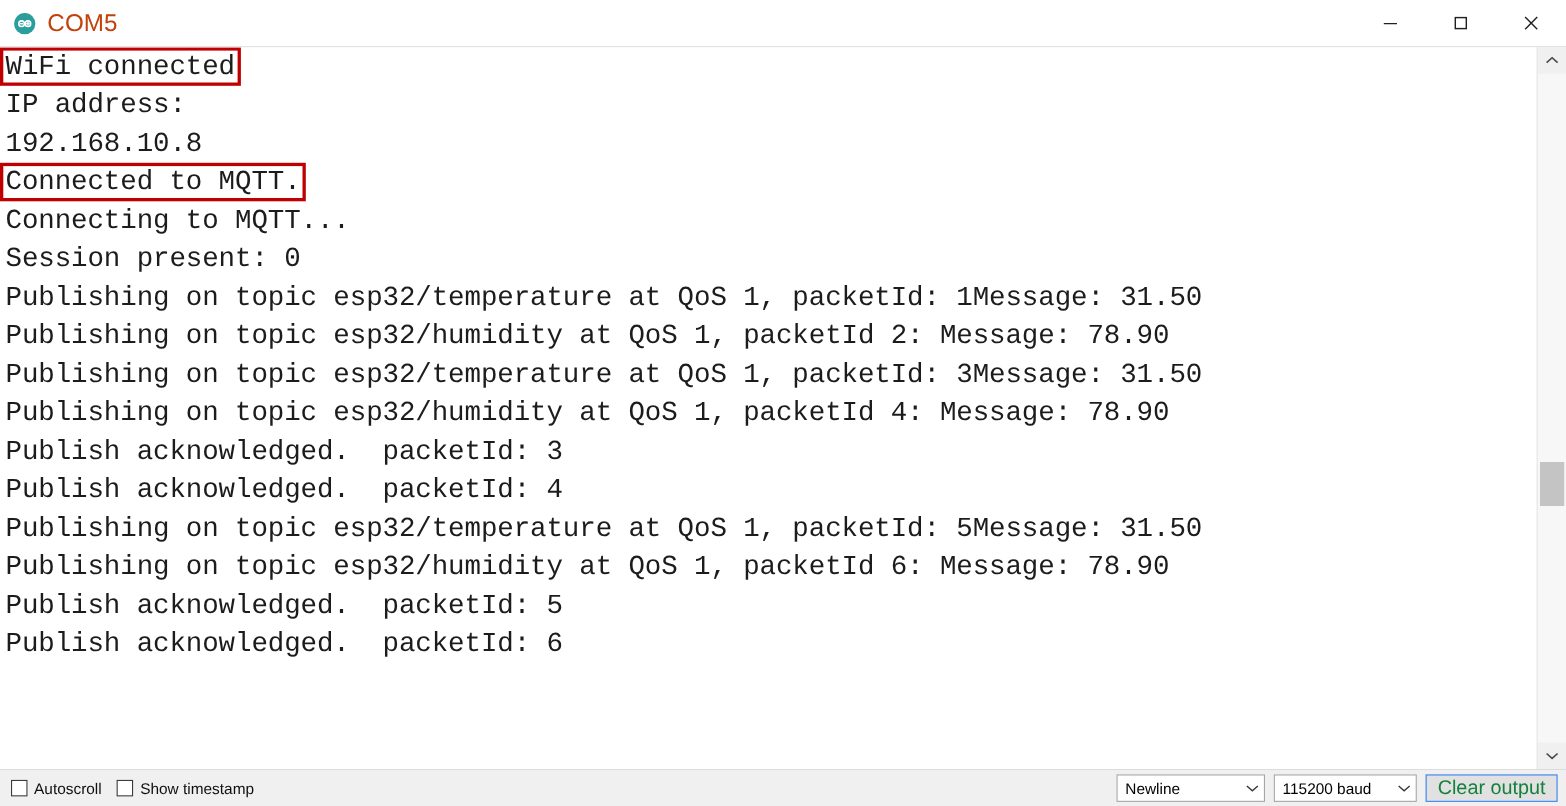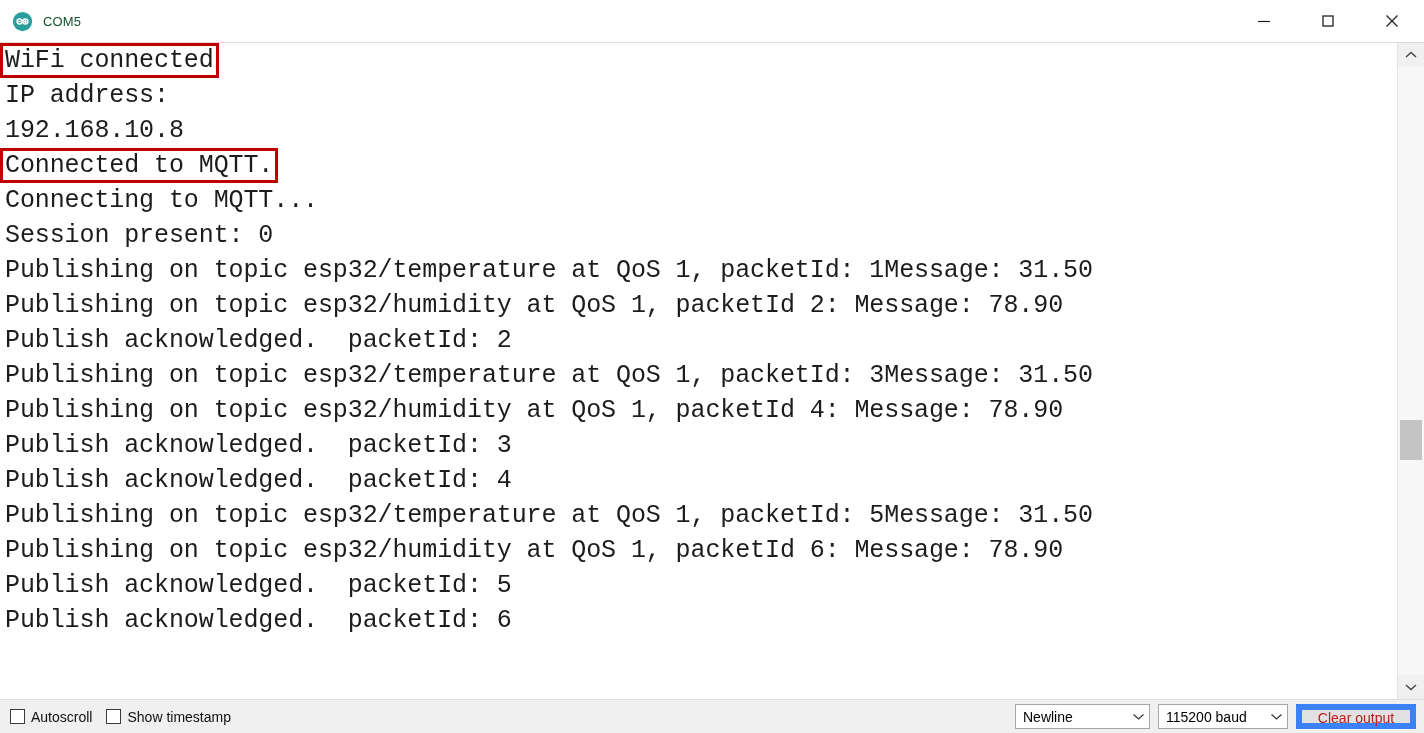--- a/index.html
+++ b/index.html
@@ -19,21 +19,21 @@
   
   .titlebar {
     height: 42px; min-height: 42px;
     background: #ffffff;
     display: flex; align-items: center;
     position: relative;
   }
   .title-left { display: flex; align-items: center; padding-left: 12px; gap: 10px; }
   .app-icon { width: 21px; height: 21px; display: block; }
   .title-text {
-    font-size: 13px; color: #14532d;
+    font-size: 22px; color: #c2410c;
     font-family: "Liberation Sans", sans-serif;
     letter-spacing: 0.1px;
   }
   .win-controls { position: absolute; right: 0; top: 0; height: 42px; display: flex; }
   .win-btn {
     width: 64px; height: 42px;
     display: flex; align-items: center; justify-content: center;
     background: transparent; border: none; cursor: default;
   }
   .win-btn svg { display: block; }
@@ -158,22 +158,22 @@
     gap: 6px;
     font-family: "Liberation Sans", sans-serif;
   }
   .select .sel-text { flex: 1; white-space: nowrap; }
   .select .chev { display: flex; align-items: center; padding-left: 4px; }
   #newline-select { width: 135px; }
   #baud-select { width: 130px; }
   .clear-btn {
     width: 120px; height: 25px;
     background: #e1e1e1;
-    border: 6px solid #3b82f6;
-    font-size: 14px; color: #b91c1c;
+    border: 1px solid #3b82f6;
+    font-size: 18px; color: #15803d;
     font-family: "Liberation Sans", sans-serif;
     cursor: default;
   }
 </style>
 </head>
 <body>
 
 <div id="app">
 
   <div class="titlebar">
@@ -229,23 +229,20 @@
         <div class="line-holder">
           <div class="line">Session present: 0</div>
         </div>
         <div class="line-holder">
           <div class="line">Publishing on topic esp32/temperature at QoS 1, packetId: 1Message: 31.50</div>
         </div>
         <div class="line-holder">
           <div class="line">Publishing on topic esp32/humidity at QoS 1, packetId 2: Message: 78.90</div>
         </div>
         <div class="line-holder">
-          <div class="line">Publish acknowledged.  packetId: 2</div>
-        </div>
-        <div class="line-holder">
           <div class="line">Publishing on topic esp32/temperature at QoS 1, packetId: 3Message: 31.50</div>
         </div>
         <div class="line-holder">
           <div class="line">Publishing on topic esp32/humidity at QoS 1, packetId 4: Message: 78.90</div>
         </div>
         <div class="line-holder">
           <div class="line">Publish acknowledged.  packetId: 3</div>
         </div>
         <div class="line-holder">
           <div class="line">Publish acknowledged.  packetId: 4</div>

